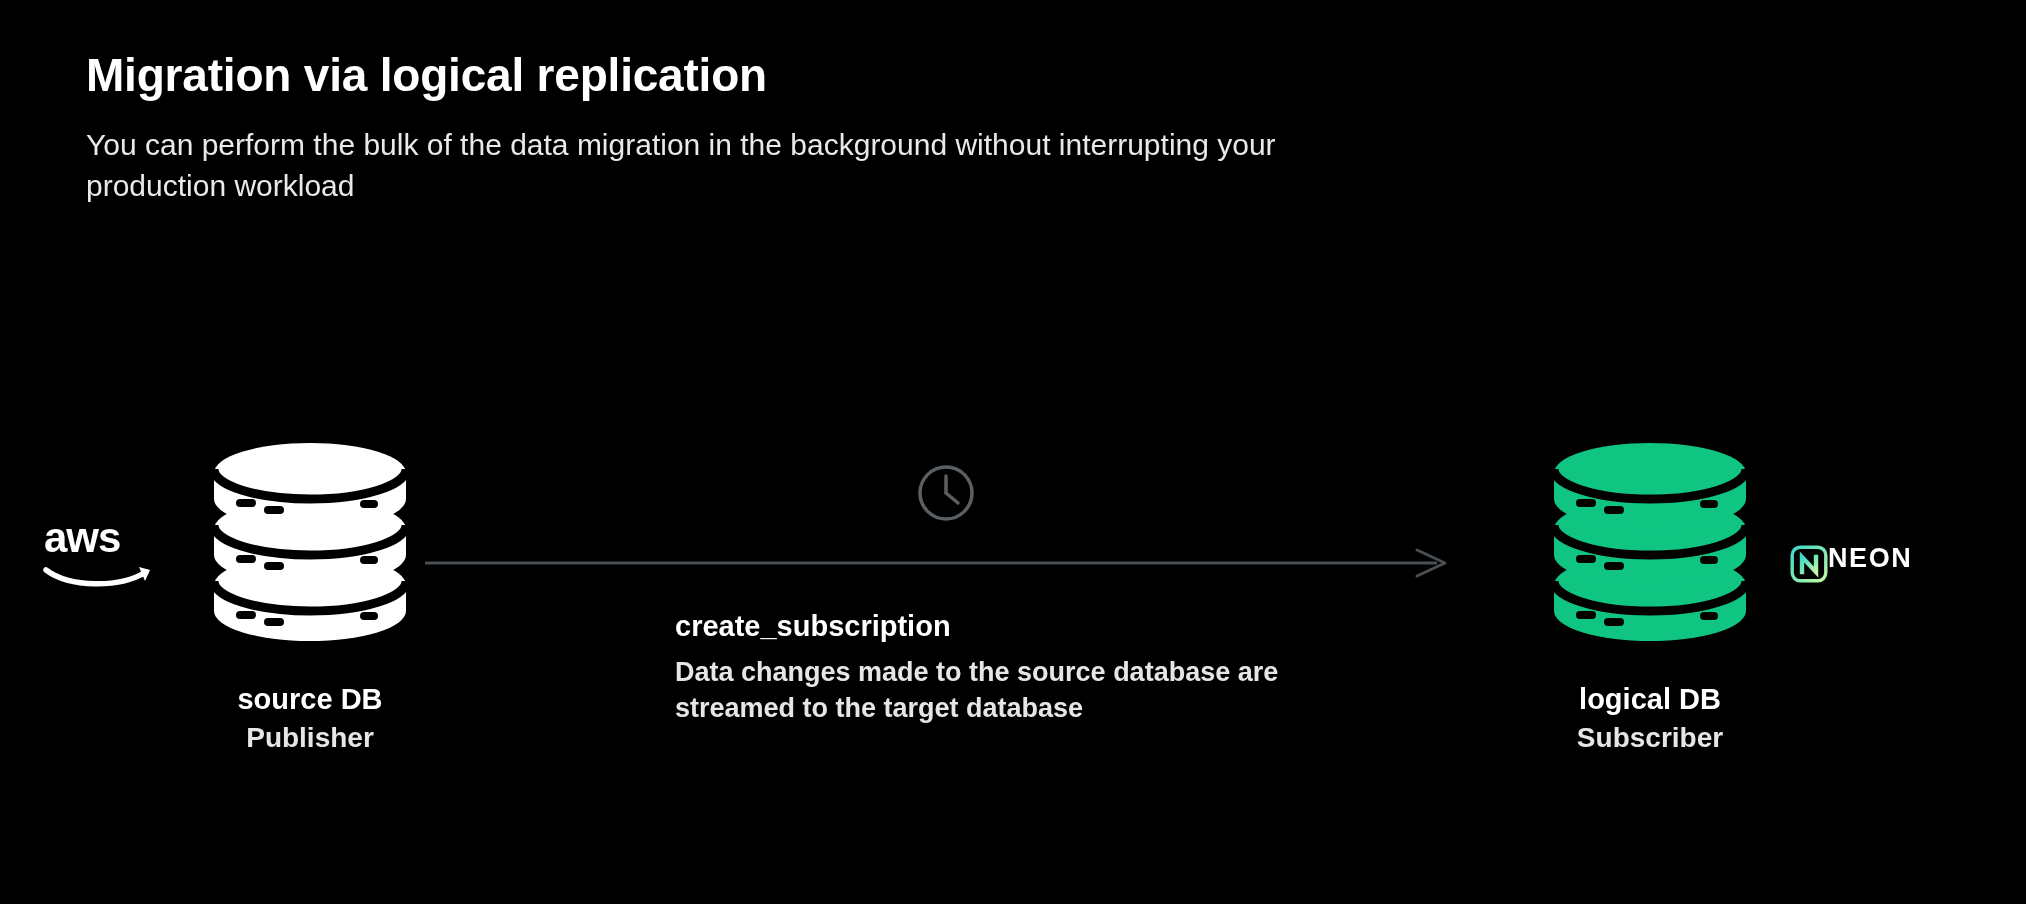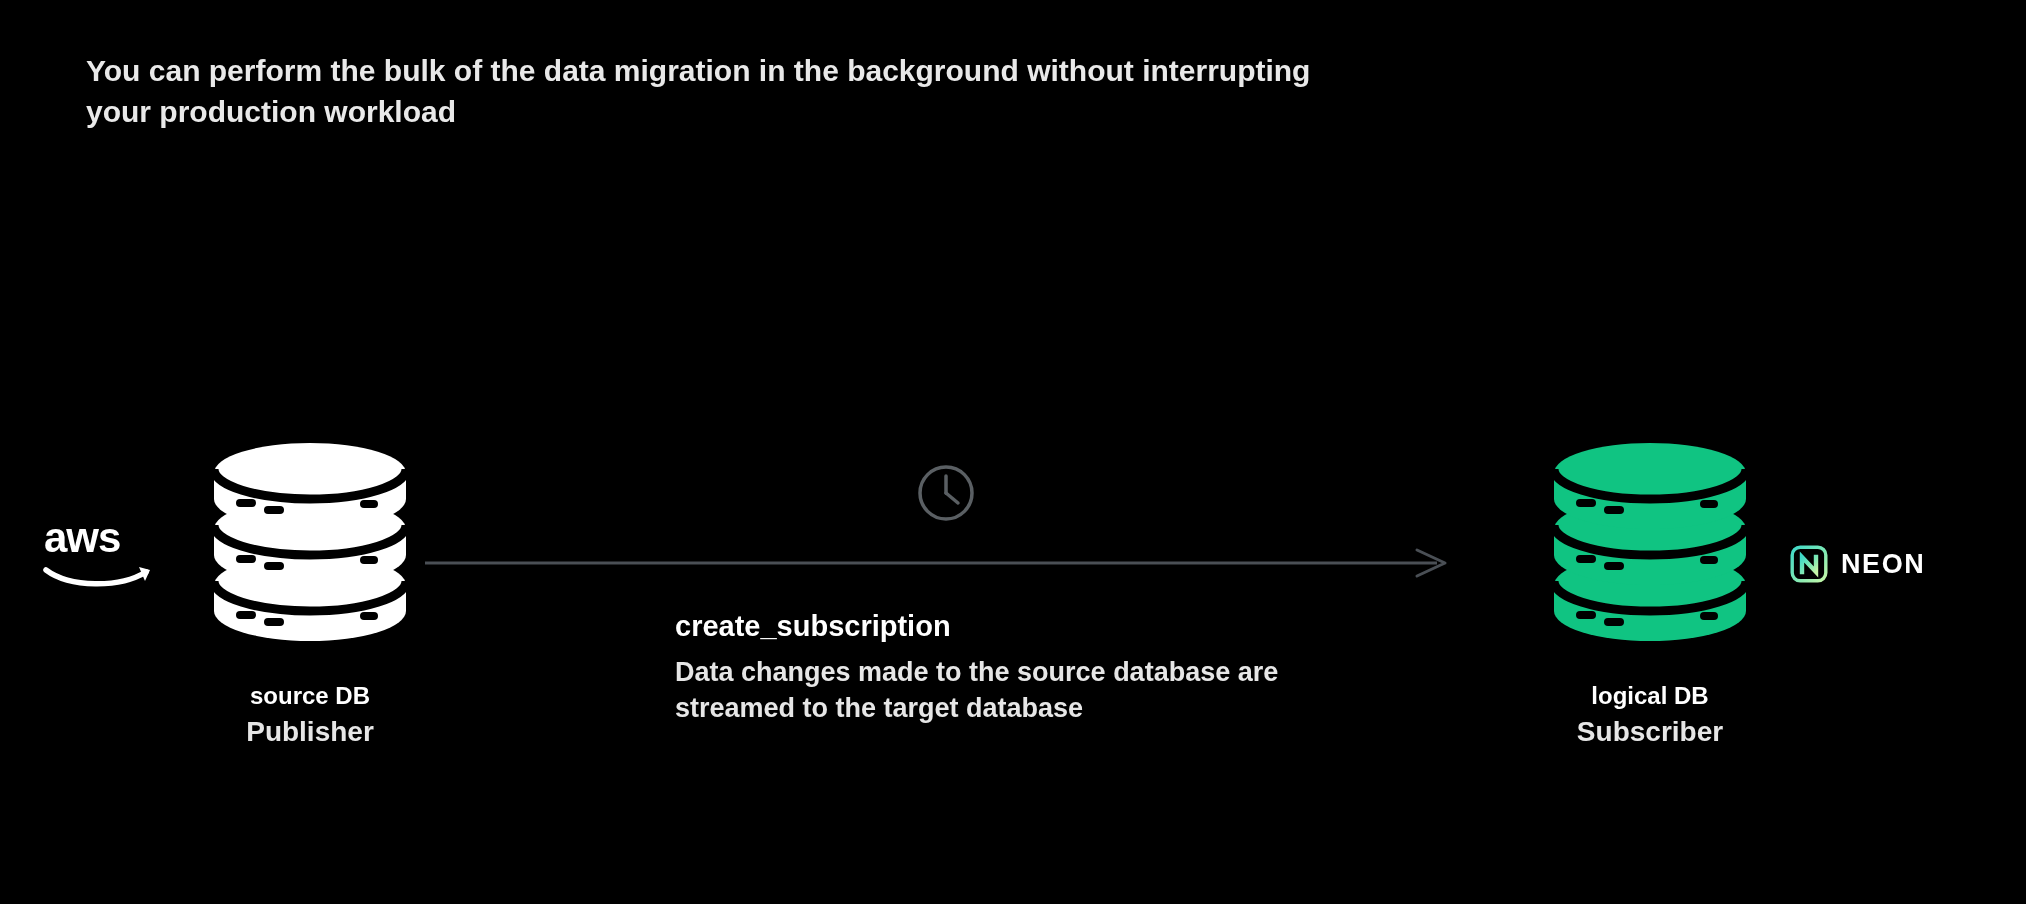--- a/index.html
+++ b/index.html
@@ -33,21 +33,21 @@
     font-size: 46px;
     font-weight: 700;
     color: #ffffff;
     letter-spacing: -0.2px;
     line-height: 1.12;
     margin: 0 0 22px 0;
     white-space: nowrap;
   }
   .slide-subtitle {
     font-size: 30px;
-    font-weight: 700;
+    font-weight: 400;
     color: #e9e9e9;
     line-height: 1.38;
     margin: 0;
     max-width: 1230px;
   }
 
   
   .stage {
     position: absolute;
     left: 0;
@@ -64,21 +64,21 @@
   .node-source { left: 160px; top: 425px; width: 300px; }
   .node-target { left: 1500px; top: 425px; width: 300px; }
 
   .db-icon {
     display: block;
     margin: 0 auto;
   }
 
   .node-label {
     margin-top: 26px;
-    font-size: 24px;
+    font-size: 29px;
     font-weight: 700;
     color: #ffffff;
     line-height: 1.28;
   }
   .node-sublabel {
     font-size: 28px;
     font-weight: 700;
     color: #e6e6e6;
     line-height: 1.3;
     margin-top: 2px;
@@ -90,22 +90,21 @@
     left: 42px;
     top: 512px;
     width: 120px;
     height: 78px;
   }
   .brand-neon {
     position: absolute;
     left: 1790px;
     top: 545px;
     display: flex;
-    align-items: center;
-    gap: 13px;
+    align-items: flex-start;
   }
   .neon-word {
     font-size: 27px;
     font-weight: 700;
     letter-spacing: 1.6px;
     color: #ffffff;
     line-height: 1;
   }
 
   
@@ -144,20 +143,21 @@
     color: #e6e6e6;
     line-height: 1.36;
   }
 </style>
 </head>
 <body>
 
 <div id="slide">
 
   <div class="header">
+    <h1 class="slide-title">Migration via logical replication</h1>
     <p class="slide-subtitle">You can perform the bulk of the data migration in the background without interrupting your production workload</p>
   </div>
 
   <div class="stage">
 
     <div class="brand-aws">
       <svg viewBox="0 0 120 78" width="120" height="78" aria-hidden="true">
 
         <text x="2" y="40" font-family="Liberation Sans, sans-serif" font-size="42" font-weight="700" fill="#ffffff" letter-spacing="-1">aws</text>
 

